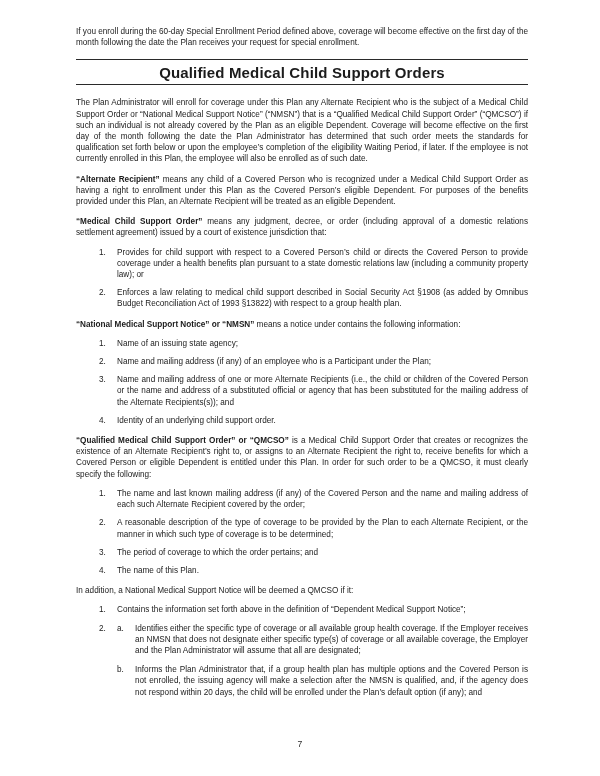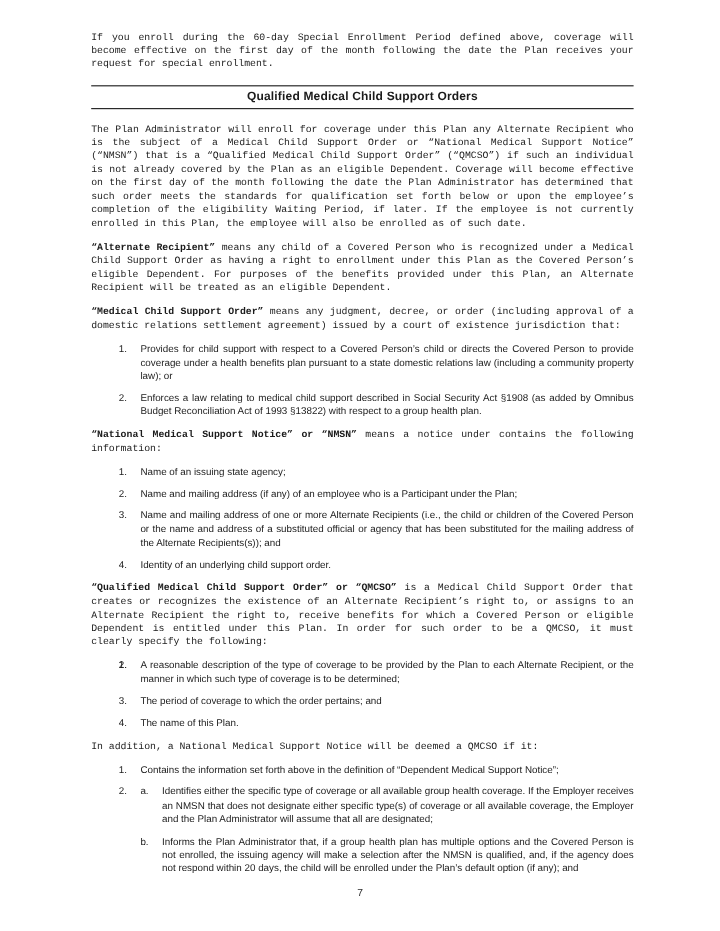--- a/index.html
+++ b/index.html
@@ -28,40 +28,39 @@
     left: 76px;
     top: 26px;
     width: 452px;
   }
   p.body-text {
     margin: 0 0 9px 0;
     font-size: 8.2px;
     line-height: 11.2px;
     text-align: justify;
     letter-spacing: -0.01px;
-    font-family: Liberation Mono, monospace;
   }
   p.body-text.tight {
     margin-bottom: 8px;
   }
   .lead-bold {
     font-weight: bold;
   }
   .section-header-block {
     margin: 11px 0 12px 0;
     position: relative;
   }
   .rule {
     height: 0;
     border-top: 1.6px solid #2a2a2a;
     width: 100%;
   }
   .section-header-title {
     text-align: center;
-    font-size: 10px;
+    font-size: 15px;
     font-weight: bold;
     padding: 3.5px 0 3.5px 0;
     letter-spacing: 0.15px;
   }
   ol.num-list {
     list-style: none;
     margin: 0 0 9px 0;
     padding: 0;
   }
   ol.num-list > li {
@@ -151,21 +150,21 @@
     <ol class="num-list">
       <li><span class="marker">1.</span><span>Name of an issuing state agency;</span></li>
       <li><span class="marker">2.</span><span>Name and mailing address (if any) of an employee who is a Participant under the Plan;</span></li>
       <li><span class="marker">3.</span><span>Name and mailing address of one or more Alternate Recipients (i.e., the child or children of the Covered Person or the name and address of a substituted official or agency that has been substituted for the mailing address of the Alternate Recipients(s)); and</span></li>
       <li><span class="marker">4.</span><span>Identity of an underlying child support order.</span></li>
     </ol>
 
     <p class="body-text tight"><span class="lead-bold">“Qualified Medical Child Support Order” or “QMCSO”</span><span> is a Medical Child Support Order that creates or recognizes the existence of an Alternate Recipient’s right to, or assigns to an Alternate Recipient the right to, receive benefits for which a Covered Person or eligible Dependent is entitled under this Plan. In order for such order to be a QMCSO, it must clearly specify the following:</span></p>
 
     <ol class="num-list">
-      <li><span class="marker">1.</span></li>
+      <li><span class="marker">1.</span><span>The name and last known mailing address (if any) of the Covered Person and the name and mailing address of each such Alternate Recipient covered by the order;</span></li>
       <li><span class="marker">2.</span><span>A reasonable description of the type of coverage to be provided by the Plan to each Alternate Recipient, or the manner in which such type of coverage is to be determined;</span></li>
       <li><span class="marker">3.</span><span>The period of coverage to which the order pertains; and</span></li>
       <li><span class="marker">4.</span><span>The name of this Plan.</span></li>
     </ol>
 
     <p class="body-text tight">In addition, a National Medical Support Notice will be deemed a QMCSO if it:</p>
 
     <ol class="num-list">
       <li><span class="marker">1.</span><span>Contains the information set forth above in the definition of “Dependent Medical Support Notice”;</span></li>
       <li>

